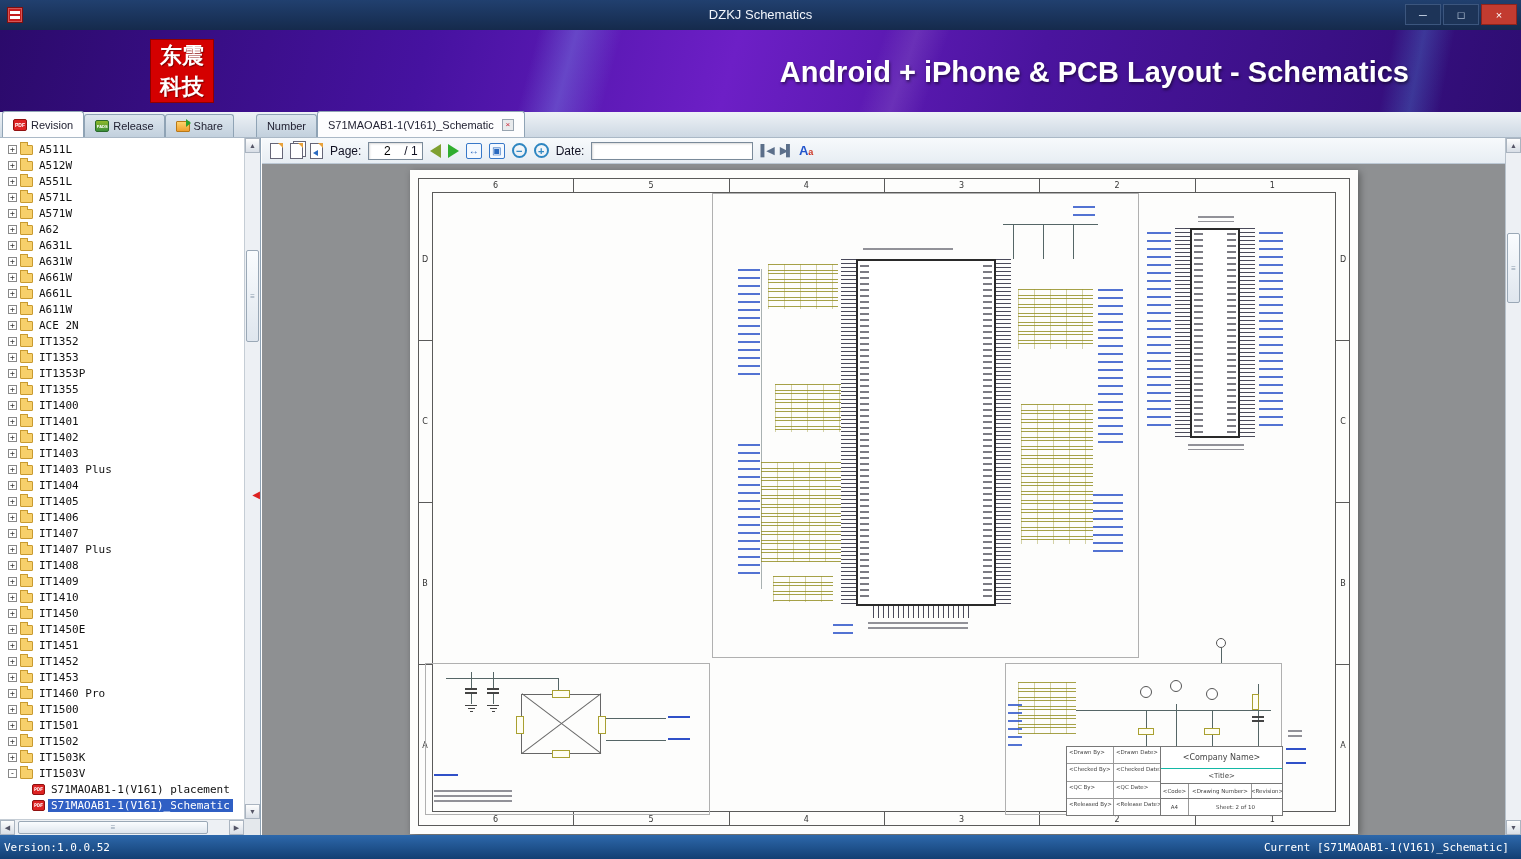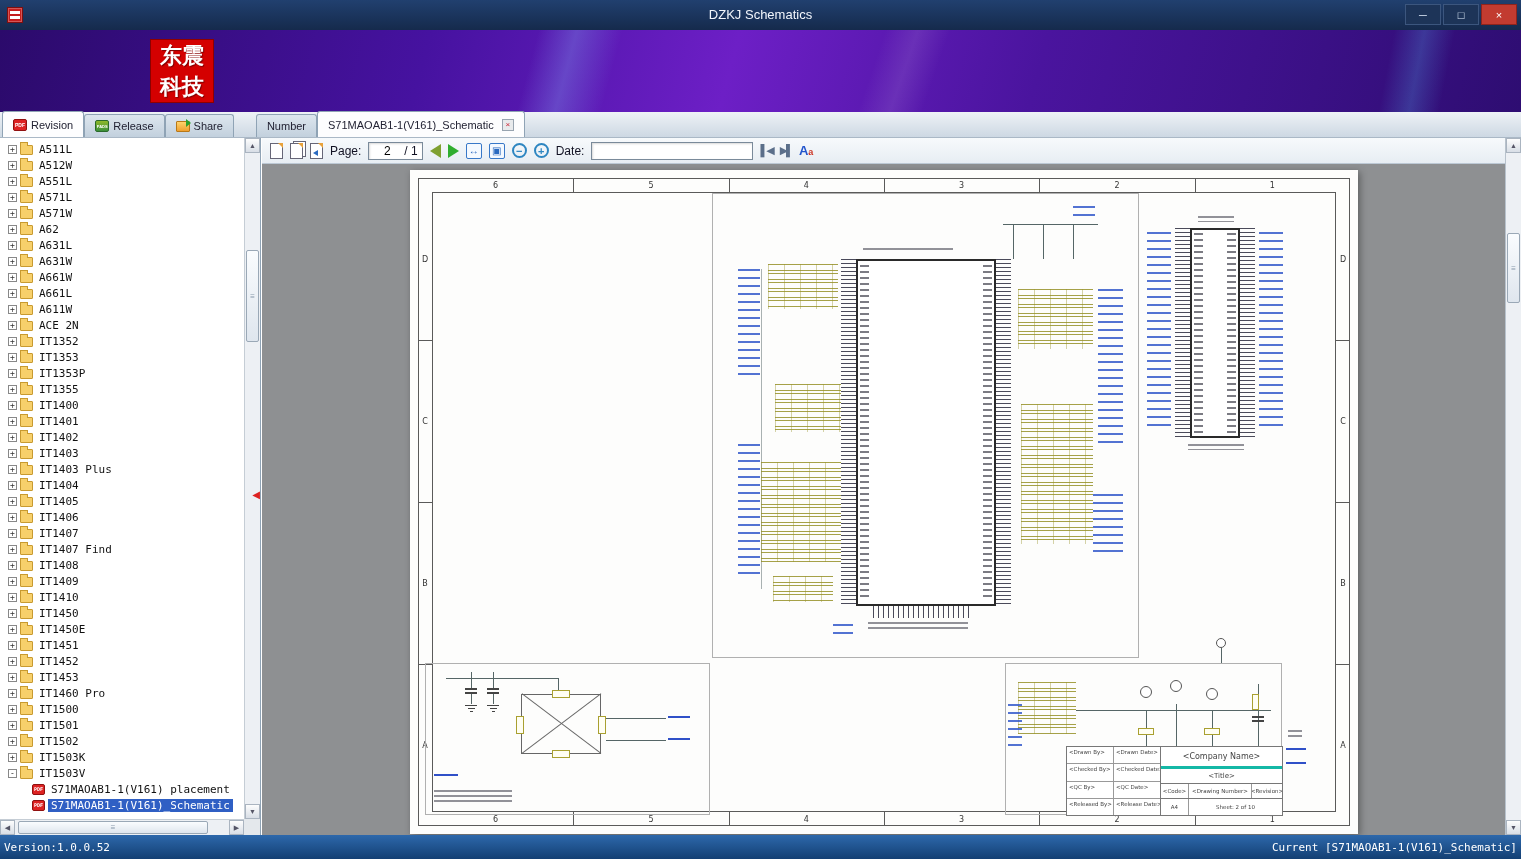--- a/index.html
+++ b/index.html
@@ -153,38 +153,38 @@
   .tblock{position:absolute;font-family:"DejaVu Sans",sans-serif;color:#444}
   .signoff{position:absolute;left:0;top:0;width:95px;height:70px;border:1px solid #777;
     display:flex;flex-direction:column;background:#fff}
   .sorow{flex:1;display:flex;border-bottom:1px solid #999}
   .sorow:last-child{border-bottom:none}
   .socell{flex:1;font-size:5.5px;line-height:1.2;padding:2px 0 0 2px;border-right:1px solid #999;
     overflow:hidden;white-space:nowrap}
   .socell:last-child{border-right:none}
   .tbright{position:absolute;left:95px;top:0;width:122px;height:70px;border:1px solid #777;
     border-left:none;background:#fff}
-  .tbcompany{height:22px;border-bottom:3px solid #14b8a6;display:flex;align-items:center;justify-content:center;font-size:8px}
+  .tbcompany{height:22px;border-bottom:1px solid #14b8a6;display:flex;align-items:center;justify-content:center;font-size:8px}
   .tbtitle{height:15px;border-bottom:1px solid #777;display:flex;align-items:center;justify-content:center;font-size:7px}
   .tbrow{height:15px;border-bottom:1px solid #777;display:flex}
   .tbrow:last-child{border-bottom:none;height:16px}
   .tbrow span{border-right:1px solid #999;font-size:5.5px;display:flex;align-items:center;
     justify-content:center;overflow:hidden;white-space:nowrap}
   .tbrow span:last-child{border-right:none}
 
   
   .vscroll-main{position:absolute;right:0;top:138px;width:16px;bottom:24px;
     background:#edf0f4;border-left:1px solid #b8c2cc}
 
   
   .statusbar{position:absolute;left:0;bottom:0;width:100%;height:24px;
     background:linear-gradient(#2d68ab,#133f73);color:#fff;
     font:11px "DejaVu Sans Mono",monospace;display:flex;align-items:center}
   .statusbar .ver{padding-left:4px}
-  .statusbar .cur{position:absolute;right:4px}
+  .statusbar .cur{position:absolute;right:12px}
 </style>
 </head>
 <body>
 
 <div class="titlebar">
   <div class="appicon"></div>
   <div class="title">DZKJ Schematics</div>
   <div class="winbtns">
     <div class="winbtn">─</div>
     <div class="winbtn">□</div>
@@ -193,20 +193,21 @@
 </div>
 
 <div class="banner">
   <div class="streak s1"></div>
   <div class="streak s2"></div>
   <div class="streak s3"></div>
   <div class="logo">
     <div>东震</div>
     <div>科技</div>
   </div>
+  <div class="subtitle">Android + iPhone &amp; PCB Layout - Schematics</div>
 </div>
 
 <div class="tabrow">
   <div class="tab active">
     <span class="pdficon">PDF</span>
     <span>Revision</span>
   </div>
   <div class="tab">
     <span class="padsicon">PADS</span>
     <span>Release</span>
@@ -348,21 +349,21 @@
         <span class="tlabel">IT1406</span>
       </div>
       <div class="trow">
         <span class="twisty">+</span>
         <span class="folder"></span>
         <span class="tlabel">IT1407</span>
       </div>
       <div class="trow">
         <span class="twisty">+</span>
         <span class="folder"></span>
-        <span class="tlabel">IT1407 Find</span>
+        <span class="tlabel">IT1407 Plus</span>
       </div>
       <div class="trow">
         <span class="twisty">+</span>
         <span class="folder"></span>
         <span class="tlabel">IT1408</span>
       </div>
       <div class="trow">
         <span class="twisty">+</span>
         <span class="folder"></span>
         <span class="tlabel">IT1409</span>

